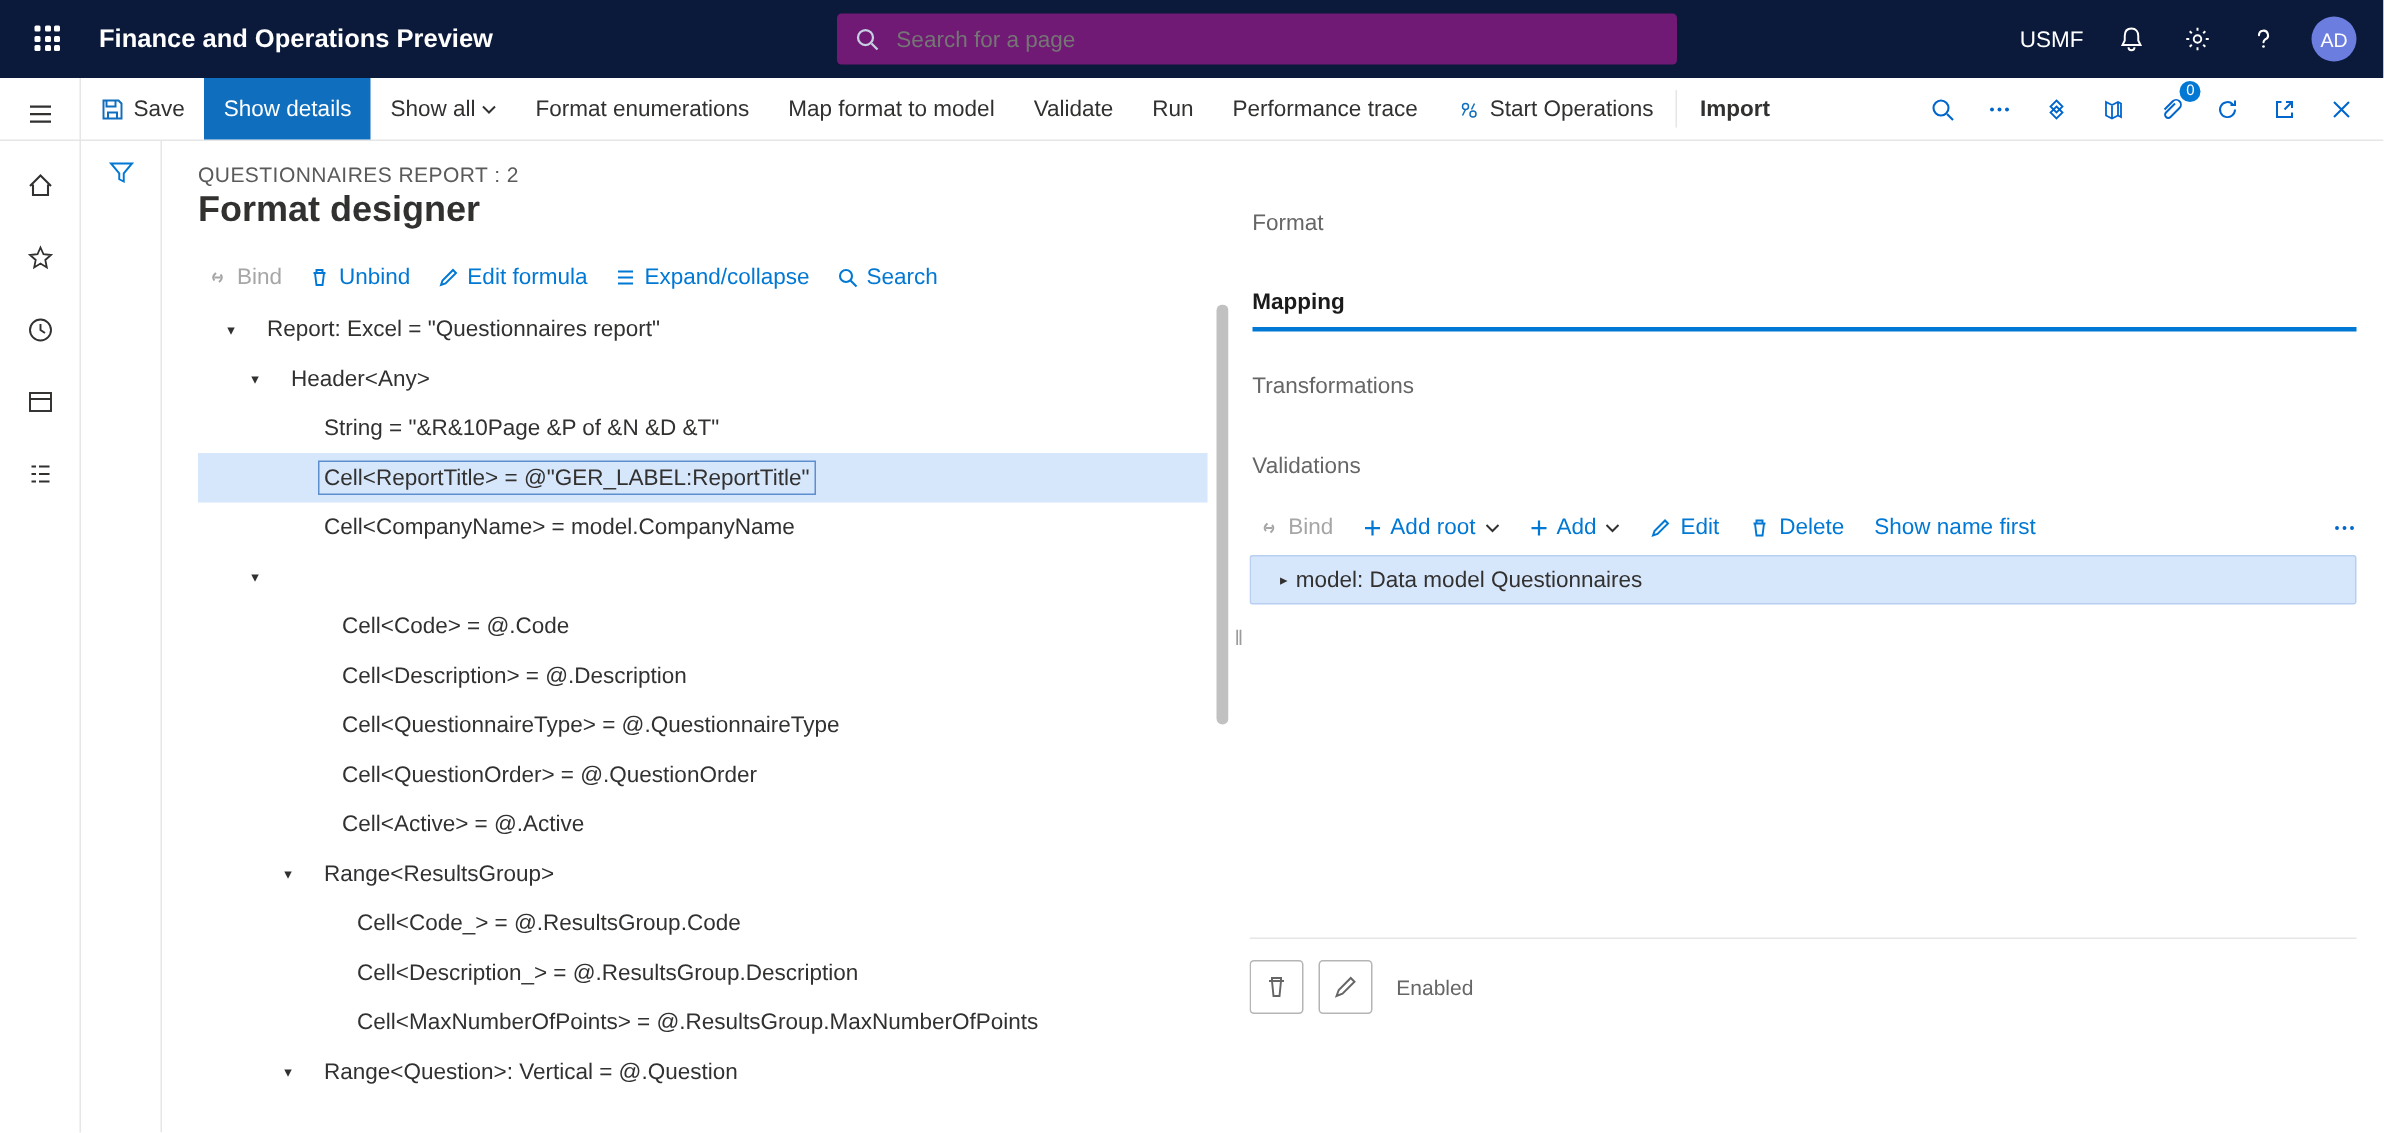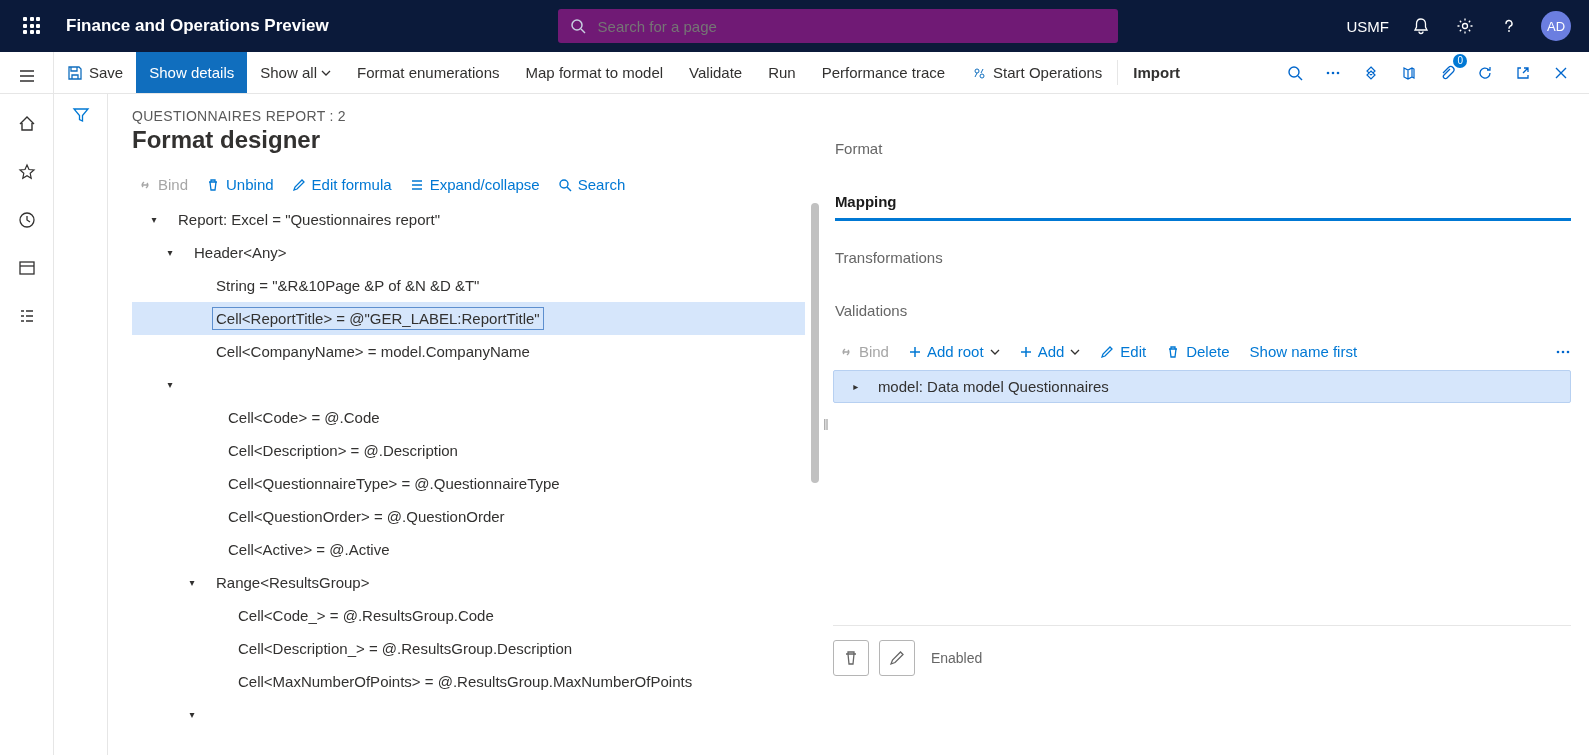--- a/index.html
+++ b/index.html
@@ -387,20 +387,21 @@
               <span class="label">Cell&lt;Description_&gt; = @.ResultsGroup.Description</span>
             </div>
             <div class="node ind4">
               <span class="caret none"></span>
               <span style="width: 12px; display: inline-block;"></span>
               <span class="label">Cell&lt;MaxNumberOfPoints&gt; = @.ResultsGroup.MaxNumberOfPoints</span>
             </div>
             <div class="node ind2">
               <span class="caret expanded"></span>
               <span style="width: 12px; display: inline-block;"></span>
+              <span class="label">Range&lt;Question&gt;: Vertical = @.Question</span>
             </div>
           </div>
       </div>
 
       <div class="splitter">‖</div>
 
       <div class="rightpanel">
         <div class="tabs">
           <div class="tab">Format</div>
           <div class="tab active">Mapping</div>
@@ -465,21 +466,21 @@
               <svg width="16" height="6" viewBox="0 0 16 6">
                 <circle cx="3" cy="3" r="1.3" fill="#0066cc"></circle>
                 <circle cx="8" cy="3" r="1.3" fill="#0066cc"></circle>
                 <circle cx="13" cy="3" r="1.3" fill="#0066cc"></circle>
               </svg>
             </div>
         </div>
         <div class="rtree">
           <div class="rnode">
             <span class="caret collapsed"></span>
-            <span style="margin-left:14px">model: Data model Questionnaires</span>
+            <span style="margin-left:0">model: Data model Questionnaires</span>
           </div>
         </div>
         <div class="propbar">
           <div class="propbar-inner">
             <div class="propbar-controls">
               <div class="iconbtn">
                   <svg width="16" height="16" viewBox="0 0 16 16" fill="none">
                     <path d="M3 4h10M5 4V2h6v2M5 4l1 10h4l1-10" stroke="#666" stroke-width="1.3"></path>
                   </svg>
                 </div>

